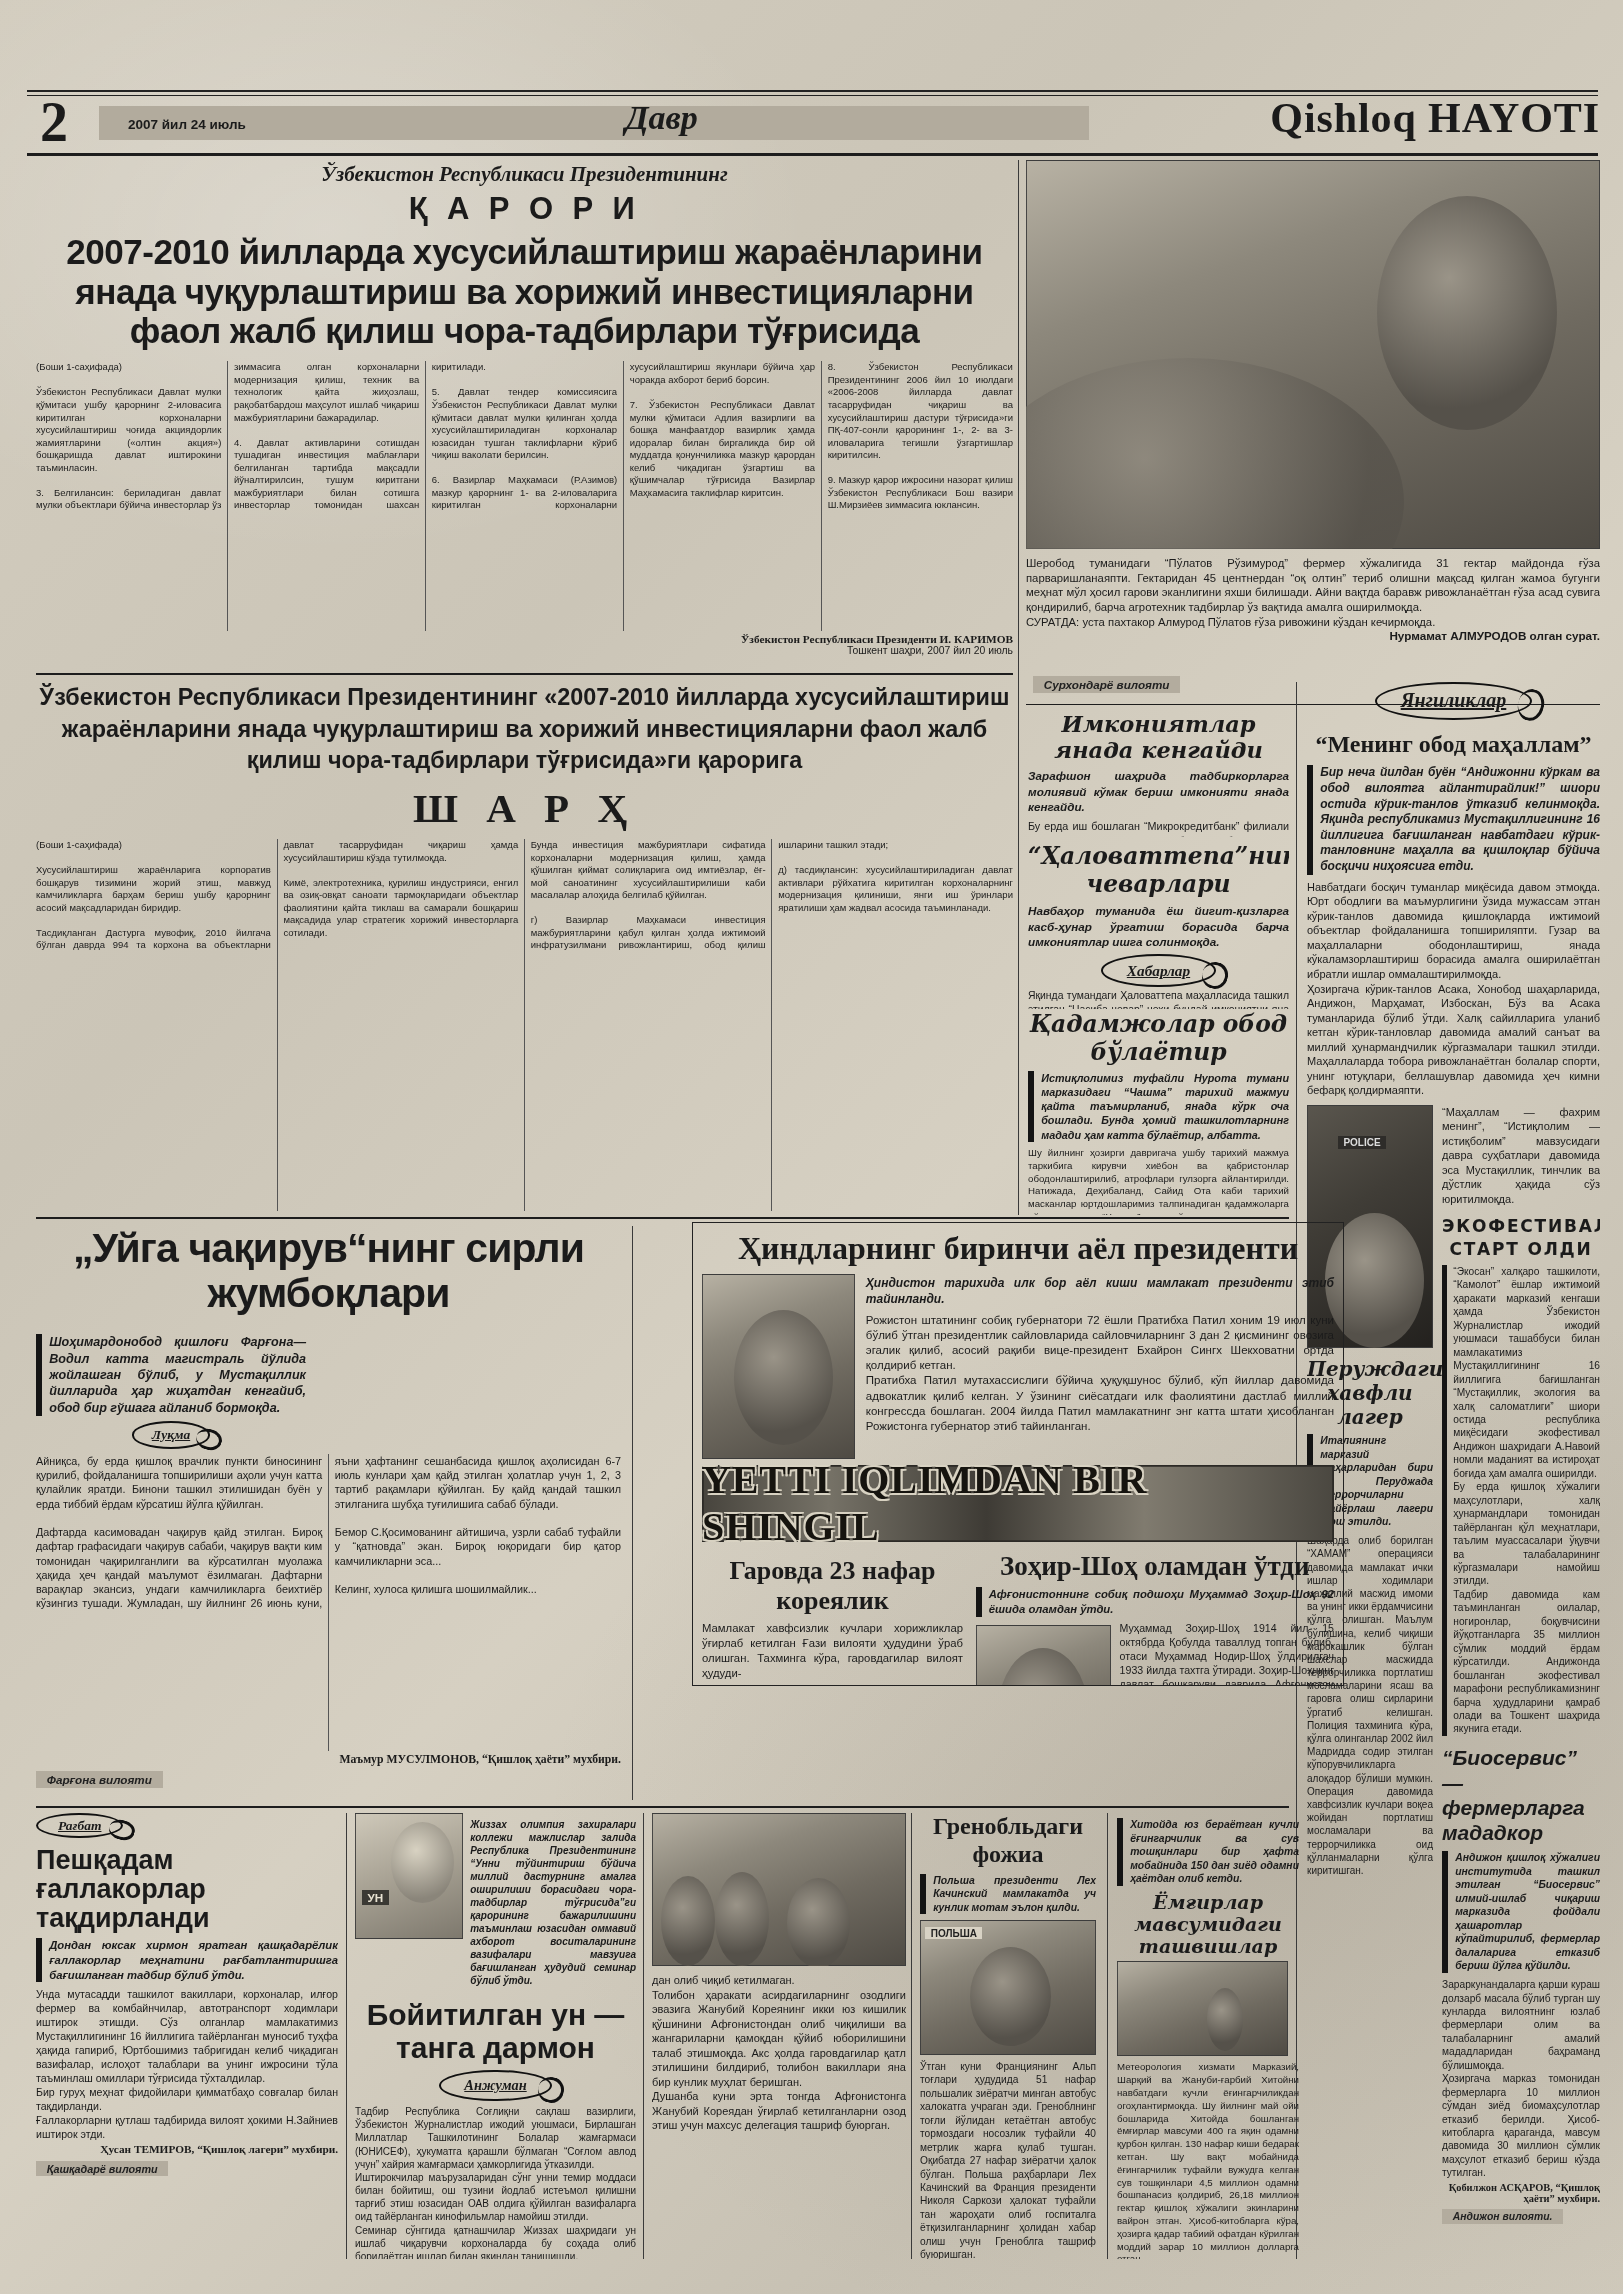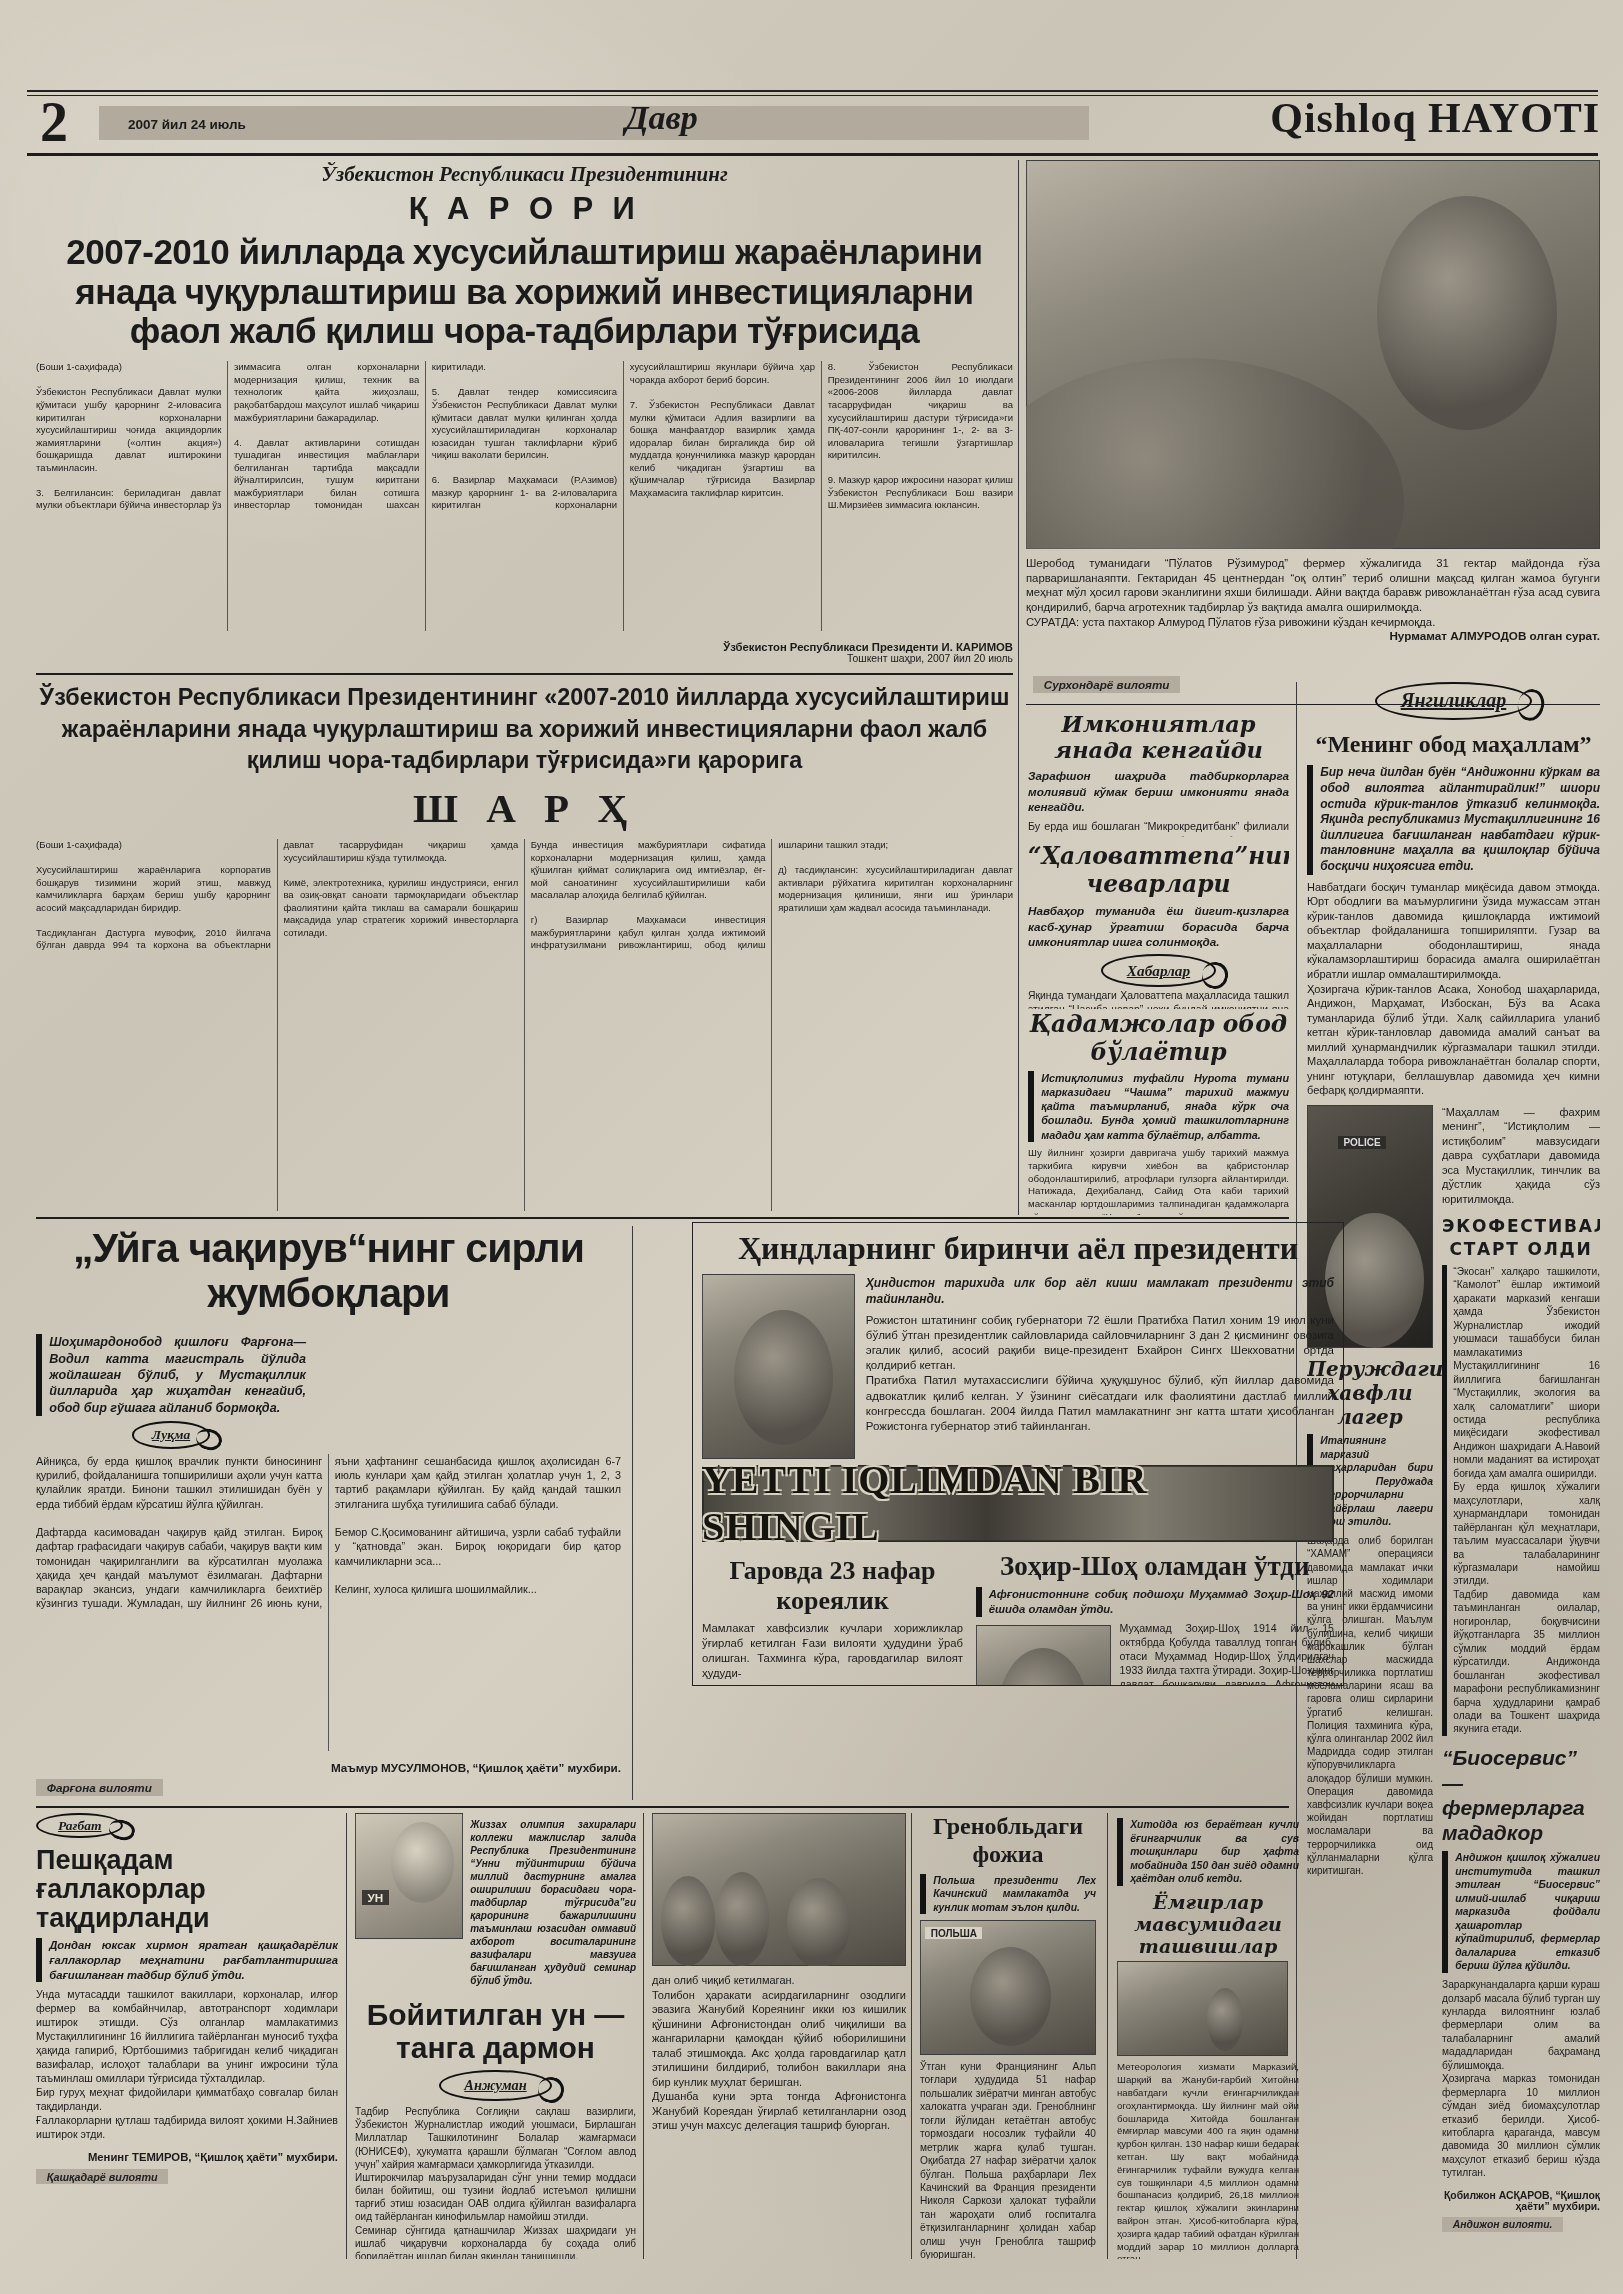--- a/index.html
+++ b/index.html
@@ -11,21 +11,21 @@
     font-family:"Liberation Sans",sans-serif;color:#1b1b1b;}
   .abs{position:absolute;}
   .rule-h{position:absolute;background:#1d1d1d;height:1.8px;}
   .rule-v{position:absolute;background:#3a3a3a;width:0.9px;}
   .serif{font-family:"Liberation Serif",serif;}
   .script{font-family:"DejaVu Serif",serif;font-style:italic;font-weight:bold;}
   .lead{font-weight:bold;font-style:italic;border-left:6.3px solid #141414;padding-left:7.2px;
         font-size:11.7px;line-height:1.3;text-align:justify;margin:5.4px 0;}
   .lead.nobar{border-left:none;padding-left:0;}
   .body-txt{white-space:pre-line;text-align:justify;font-size:10.4px;line-height:1.32;}
-  .byline{font-weight:bold;font-size:11.7px;text-align:right;margin-top:10px;}
+  .byline{font-weight:bold;font-size:11.7px;text-align:right;margin-top:2px;font-family:Liberation Serif, serif;}
   .region-tag{display:inline-block;background:#b3ac9e;color:#222;font-style:italic;font-weight:bold;
         font-size:11.7px;padding:1.8px 10.8px;margin-top:5.4px;}
   .badge{position:relative;display:inline-block;border:2.7px solid #111;border-radius:50%;
         padding:5.4px 23.4px;font-weight:bold;font-style:italic;text-decoration:underline;
         font-family:"Liberation Serif",serif;background:transparent;}
   .badge::after{content:"";position:absolute;right:-14.4px;top:5.4px;width:23.4px;bottom:-3.6px;
         border:3.6px solid #111;border-left:none;border-radius:50%;transform:rotate(14deg);}
   .photo{position:relative;background:linear-gradient(160deg,#b8b2a4 0%,#8d887c 30%,#6f6a60 60%,#4e4a43 100%);
         box-shadow:inset 0 0 0 0.9px #3c3c3c;overflow:hidden;}
   .photo.dark{background:linear-gradient(150deg,#5a564e 0%,#403d37 40%,#23211e 100%);}
@@ -234,21 +234,21 @@
 
   <section class="art" style="left:36px;top:1813px;width:302px;height:446px;">
     <div style="text-align:left;">
       <span class="badge" style="font-size:13.5px;padding:2.7px 20px;">Рағбат</span>
     </div>
     <h2 style="font-size:27px;font-weight:bold;line-height:1.08;margin-top:7.2px;">Пешқадам ғаллакорлар тақдирланди</h2>
     <p class="lead" style="font-size:11.3px;">Дондан юксак хирмон яратган қашқадарёлик ғаллакорлар меҳнатини рағбатлантиришга бағишланган тадбир бўлиб ўтди.</p>
     <p class="body-txt" style="font-size:10.6px;">Унда мутасадди ташкилот вакиллари, корхоналар, илғор фермер ва комбайнчилар, автотранспорт ходимлари иштирок этишди. Сўз олганлар мамлакатимиз Мустақиллигининг 16 йиллигига тайёрланган муносиб туҳфа ҳақида гапириб, Юртбошимиз табригидан келиб чиқадиган вазифалар, ислоҳот талаблари ва унинг ижросини тўла таъминлаш омиллари тўғрисида тўхталдилар.
 Бир гуруҳ меҳнат фидойилари қимматбаҳо совғалар билан тақдирланди.
 Ғаллакорларни қутлаш тадбирида вилоят ҳокими Н.Зайниев иштирок этди.</p>
-    <p class="byline" style="font-size:11.3px;">Менинг ТЕМИРОВ, “Қишлоқ ҳаёти” мухбири.</p>
+    <p class="byline" style="font-size:11.3px;">Ҳусан ТЕМИРОВ, “Қишлоқ лагери” мухбири.</p>
     <span class="region-tag" style="font-size:10.8px;">Қашқадарё вилояти</span>
   </section>
   <div class="rule-v" style="left:346px;top:1813px;height:446px;"></div>
 
   <section class="art" style="left:355px;top:1813px;width:281px;height:446px;">
     <div style="display:flex;gap:7.2px;">
       <div class="photo light" style="width:108px;height:126px;flex:none;">
         <div class="blob" style="left:36px;top:9px;width:63px;height:81px;background:radial-gradient(circle at 40% 35%,#d8d2c2,#8a857a 75%);"></div>
         <span class="photo-chip" style="left:7.2px;top:77px;background:#3b3934;color:#e8e2d2;font-size:11.7px;">УН</span>
       </div>

